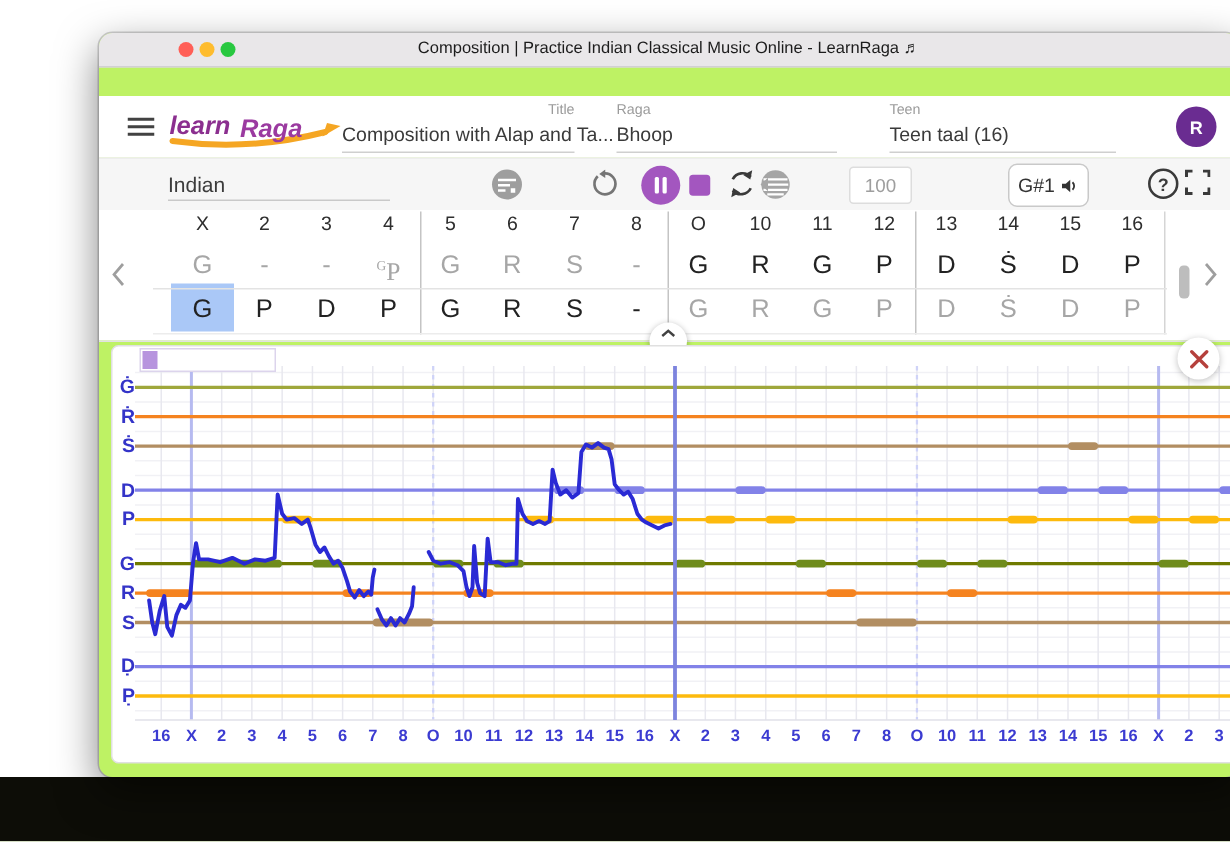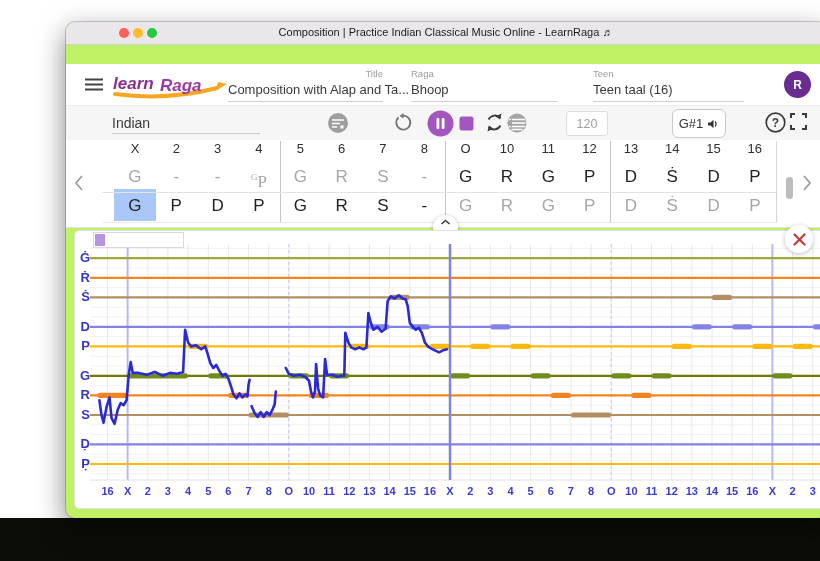--- a/index.html
+++ b/index.html
@@ -133,21 +133,21 @@
         <path d="M17.5 1.5 L16.2 7.6 L11.5 4.6 Z" fill="#3a3a3a"></path>
         <path d="M3.5 19.5 L4.8 13.4 L9.5 16.4 Z" fill="#3a3a3a"></path>
       </svg>
 
       <svg class="ticon" style="left:439px;top:6px;" width="22" height="22" viewBox="0 0 22 22">
         <circle cx="12" cy="11" r="9.5" fill="#a5a5a5"></circle>
         <path d="M4 7.5 H20 M3.2 11 H20.5 M4 14.5 H20 M6.5 17.5 H17.5" stroke="#fff" stroke-width="1.5"></path>
         <path d="M2 11 L7 6.5 V15.5 Z" fill="#a5a5a5"></path>
       </svg>
 
-      <div class="tempo-box">120</div>
+      <div class="tempo-box">100</div>
 
       <div class="tonic-btn">
         <span>G#1</span>
         <svg width="12" height="12" viewBox="0 0 12 12">
           <path d="M1 4.5 H3.5 L6.5 1.8 V10.2 L3.5 7.5 H1 Z" fill="#333"></path>
           <path d="M8 3.5 A3.4 3.4 0 0 1 8 8.5" fill="none" stroke="#333" stroke-width="1.2"></path>
         </svg>
       </div>
 
       <svg class="ticon" style="left:699px;top:6px;" width="21" height="21" viewBox="0 0 21 21">

